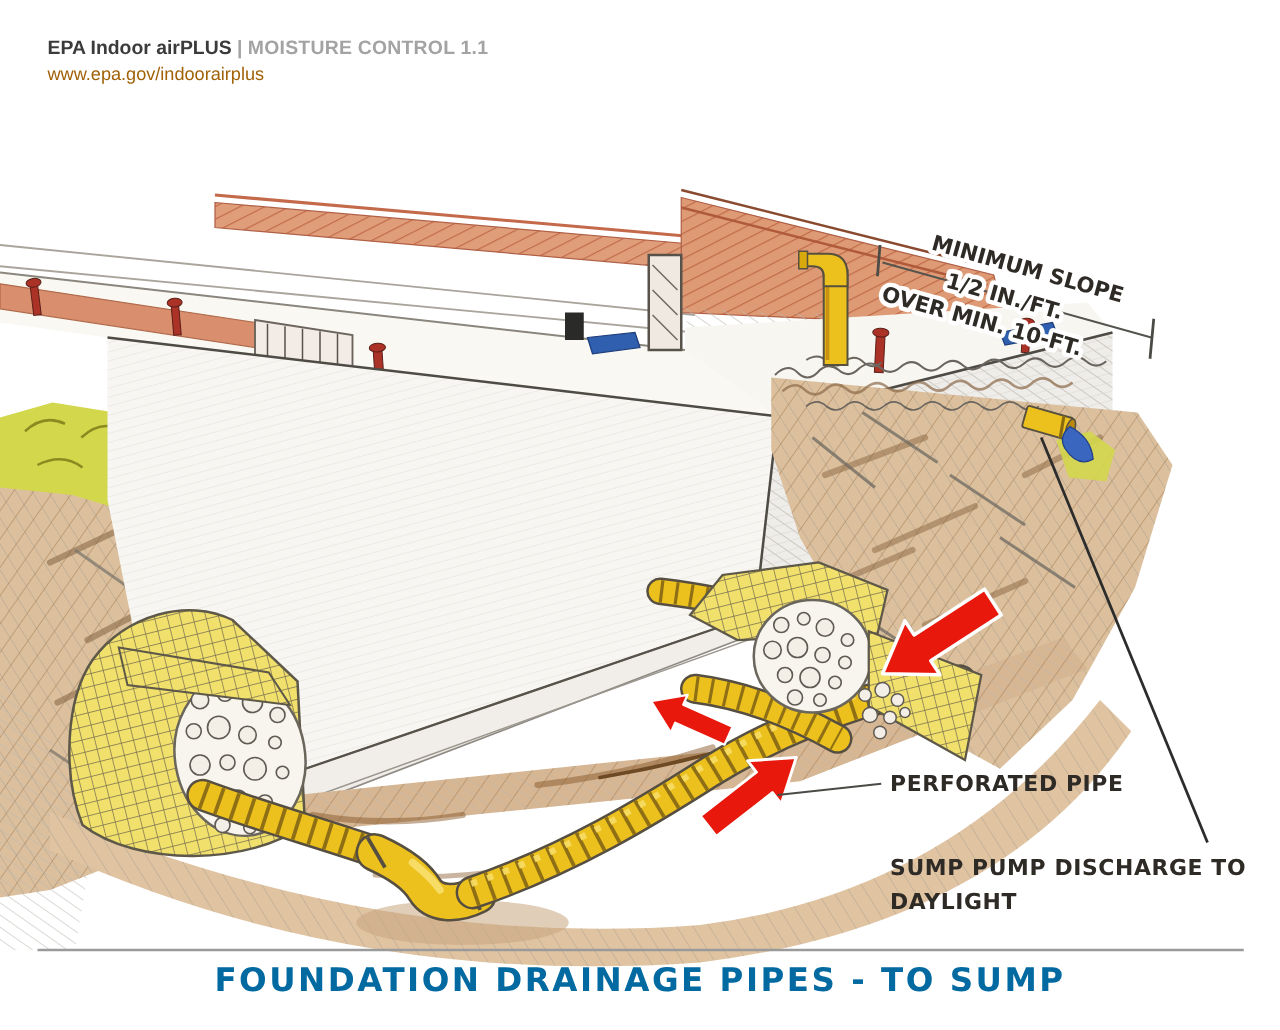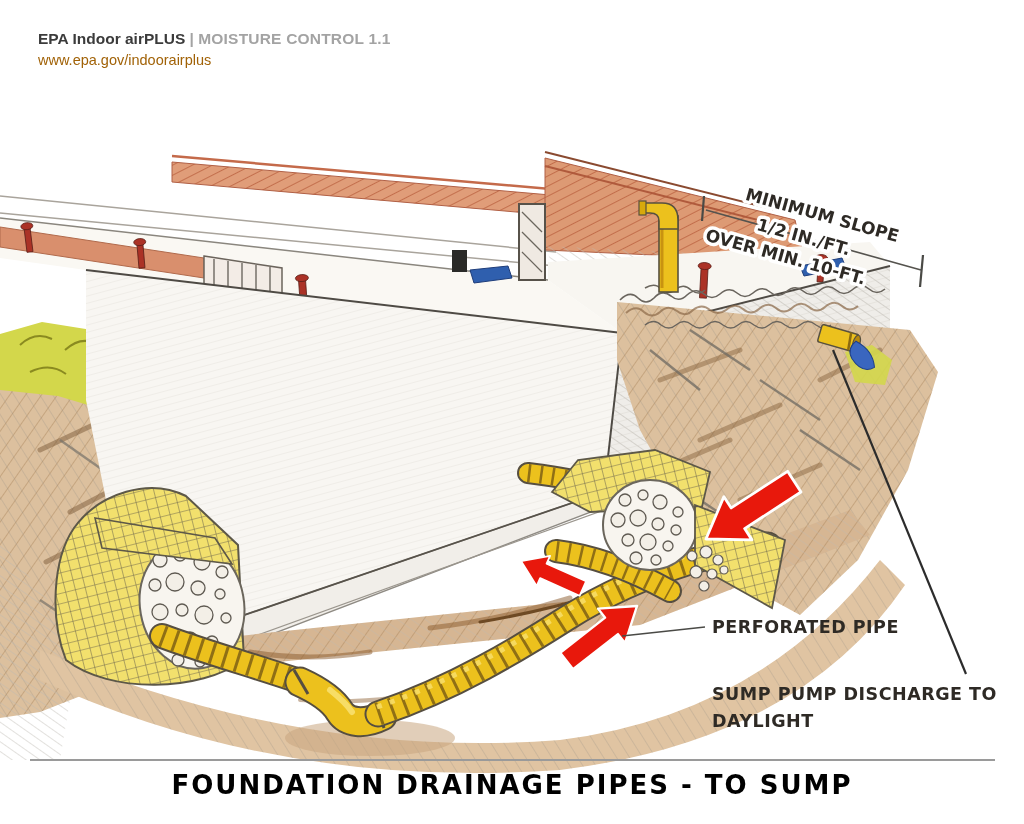--- a/index.html
+++ b/index.html
@@ -7,21 +7,21 @@
   #illustration{position:absolute;left:0;top:0;}
   .hdr{position:absolute;left:38px;top:28px;line-height:1.45;}
   .hdr .l1{font-size:15.5px;}
   .brand{font-weight:bold;color:#3b3b3b;}
   .sep,.doc{color:#a3a3a3;font-weight:bold;}
   .doc{letter-spacing:.2px;}
   .url{font-size:14.5px;color:#a16207;}
   .divider{position:absolute;left:30px;top:759px;width:965px;height:2px;background:#9a9a9a;}
   .caption{position:absolute;left:0;top:770px;width:1024px;text-align:center;
            font-family:"DejaVu Sans",sans-serif;font-weight:bold;font-size:26px;
-           letter-spacing:2px;color:#000000;}
+           letter-spacing:2px;color:#0369a1;}
   text.hand{font-family:"DejaVu Sans",sans-serif;font-weight:bold;fill:#2e2a25;}
   .halo{paint-order:stroke;stroke:#ffffff;stroke-width:7px;stroke-linejoin:round;}
 </style>
 </head>
 <body>
 
 <div id="stage">
 
   <div class="hdr">
     <div class="l1"><span class="brand">EPA Indoor airPLUS</span>

